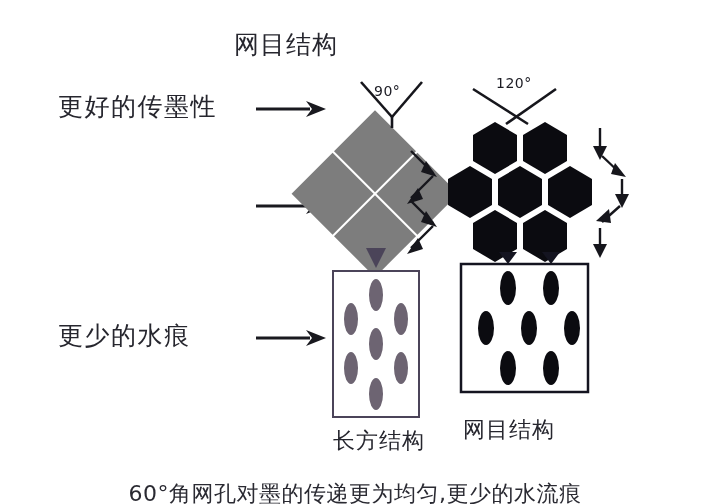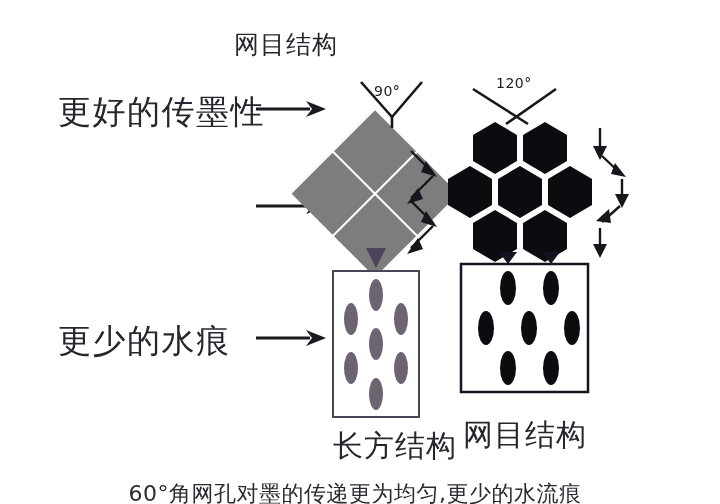--- a/index.html
+++ b/index.html
@@ -29,37 +29,37 @@
     width: 720px;
     text-align: center;
     transform: translateX(-74px);
     font-size: 25px;
     letter-spacing: 1px;
     color: #26262e;
     white-space: nowrap;
   }
 
   .benefit-label {
-    font-size: 33px;
+    font-size: 25px;
     letter-spacing: 1.5px;
     color: #26262e;
     white-space: nowrap;
     left: 58px;
   }
   #benefit-label-0 { top: 74px; }
   #benefit-label-1 { top: 171px; }
   #benefit-label-2 { top: 303px; font-family: Liberation Serif, serif; }
 
   .benefit-arrow { left: 256px; width: 70px; height: 22px; }
   #benefit-arrow-0 { top: 82px; }
   #benefit-arrow-1 { top: 179px; }
   #benefit-arrow-2 { top: 311px; }
 
   .caption-label {
-    font-size: 30px;
+    font-size: 22px;
     letter-spacing: 1px;
     color: #26262e;
     white-space: nowrap;
   }
   #caption-square-cells { left: 333px; top: 410px; }
   #caption-hex-cells    { left: 463px; top: 399px; }
 
   #footer-note {
     left: 0; top: 463px;
     width: 720px;

